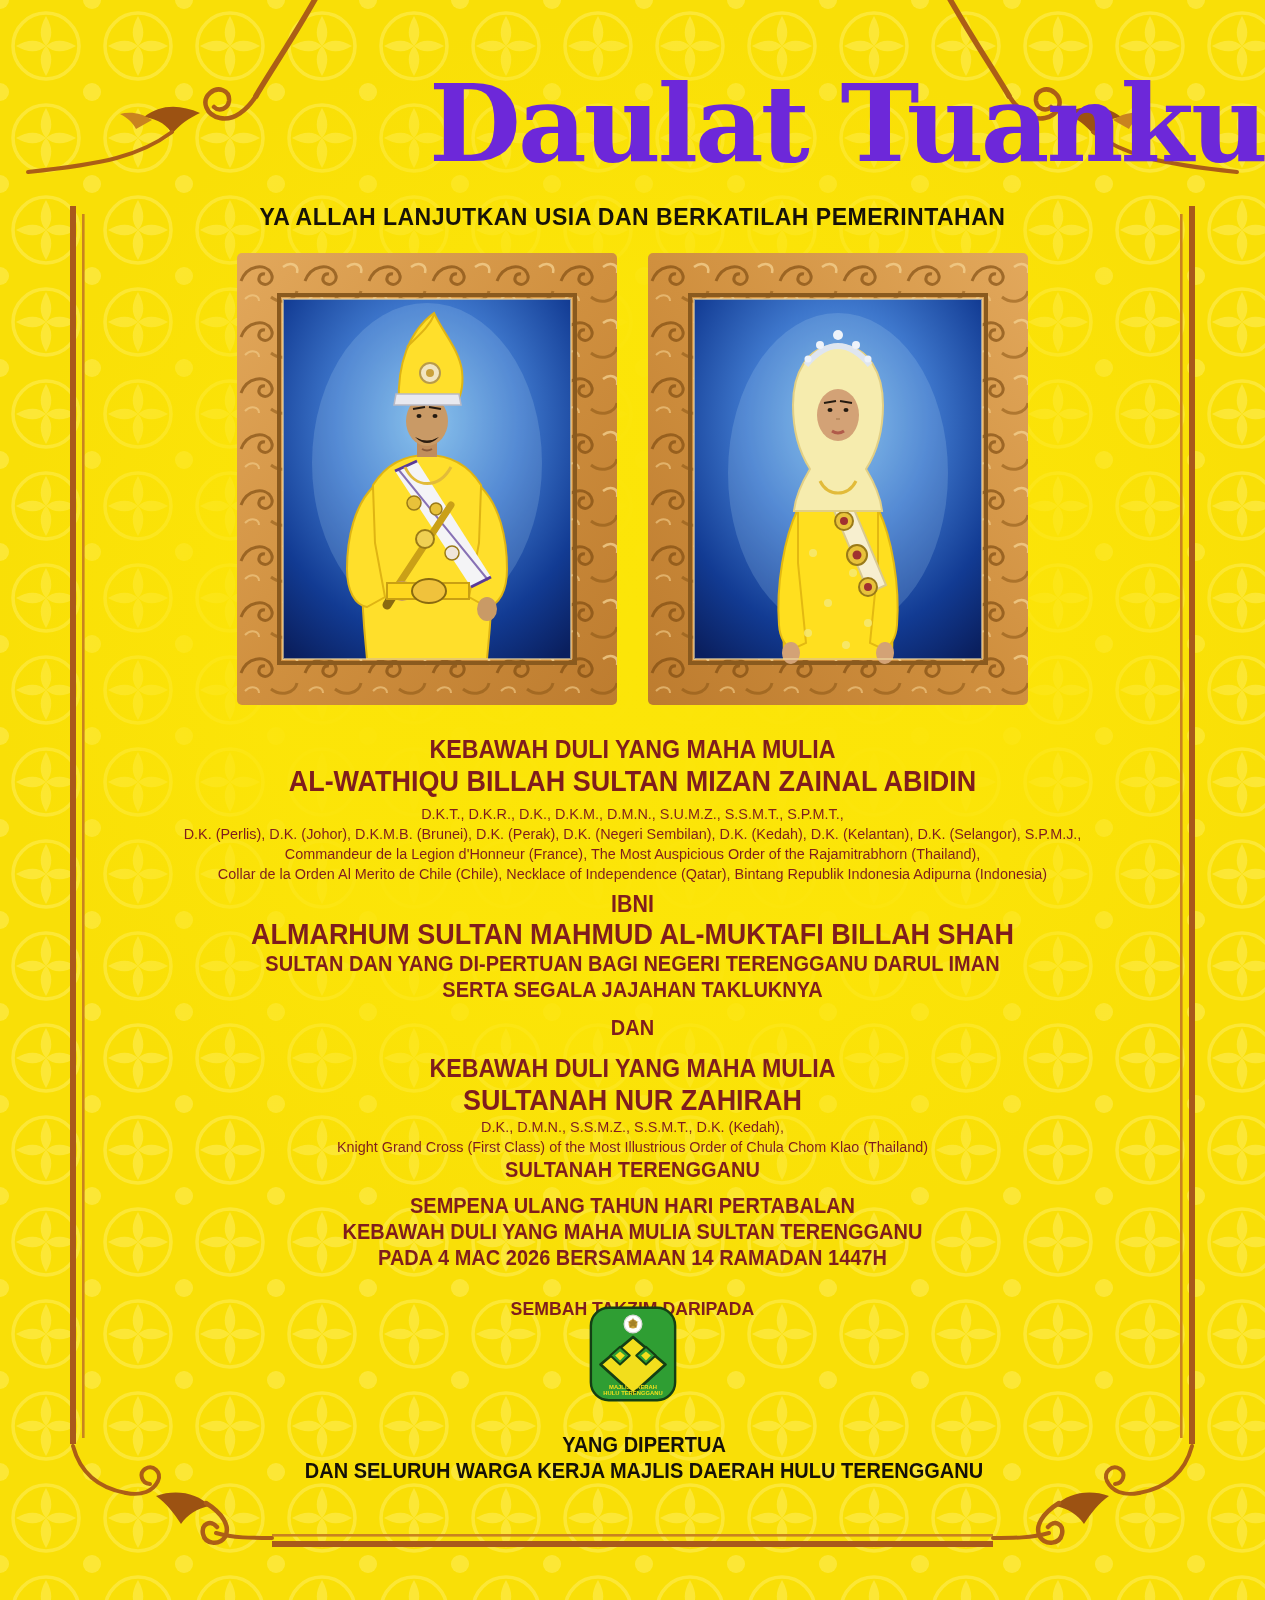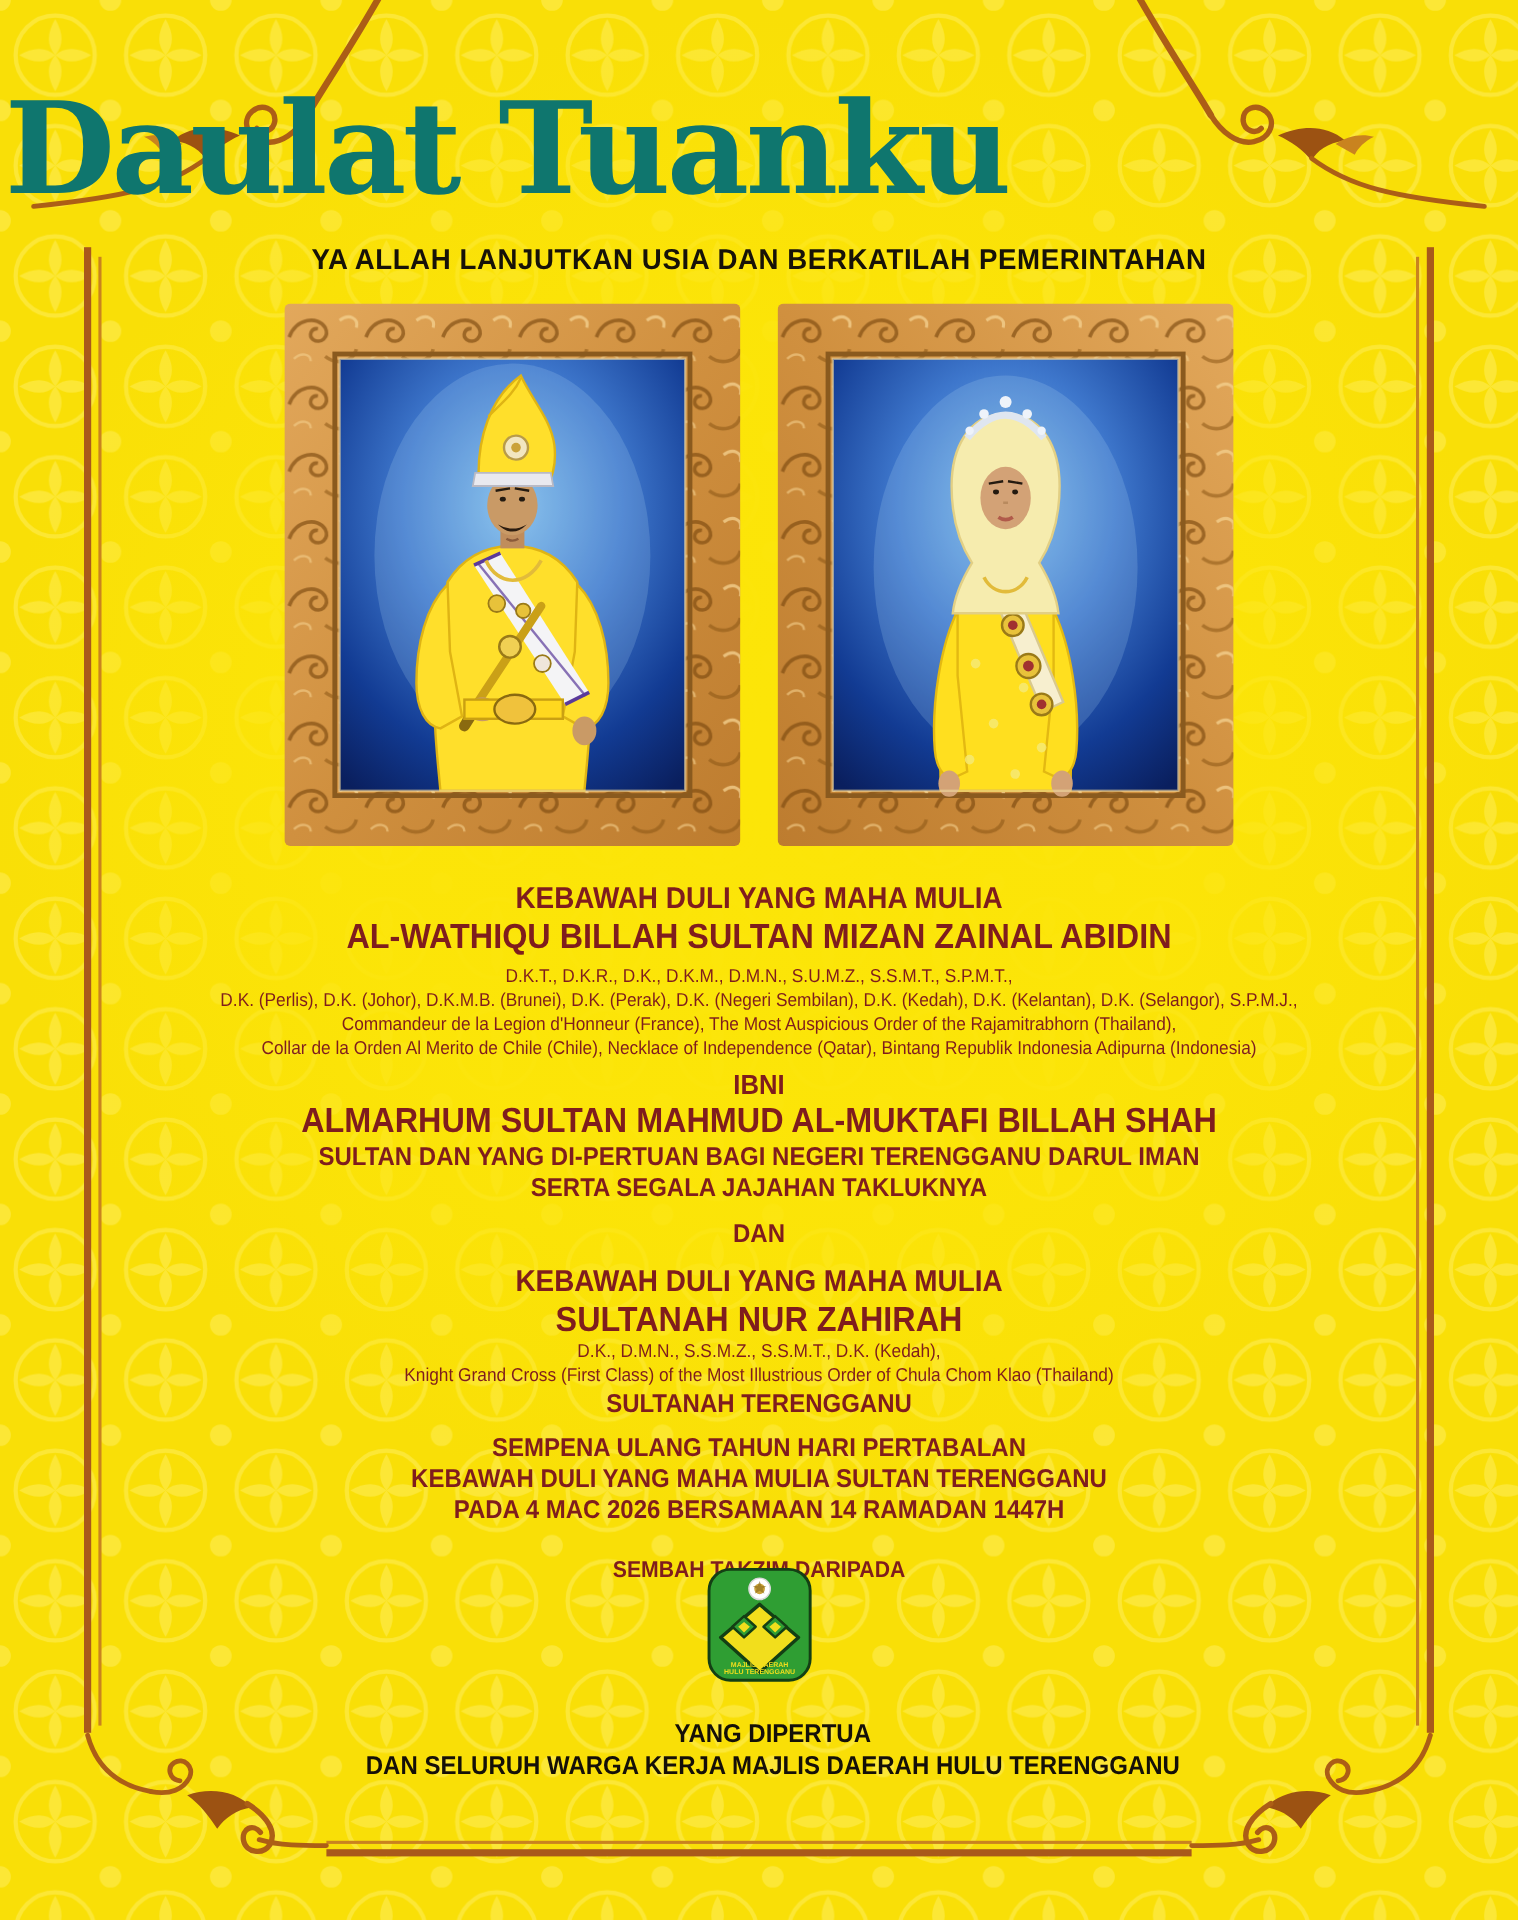--- a/index.html
+++ b/index.html
@@ -8,23 +8,23 @@
     background:#f9df07;
     font-family:"Liberation Sans",sans-serif;
     -webkit-font-smoothing:antialiased;
   }
   .layer{position:absolute;inset:0;pointer-events:none;}
   .glow{
     background:radial-gradient(ellipse 62% 48% at 50% 40%,
       rgba(252,229,8,1) 0%, rgba(252,229,8,.92) 45%, rgba(252,229,8,0) 82%);
   }
   .title{
-    position:absolute;top:66px;left:4px;right:0;text-align:left;
+    position:absolute;top:66px;left:4px;right:0;text-align:right;
     font-family:"DejaVu Serif","Liberation Serif",serif;
-    font-weight:600;font-size:106px;line-height:1.1;color:#0f766e;letter-spacing:-3px;
+    font-weight:600;font-size:106px;line-height:1.1;color:#6d28d9;letter-spacing:-3px;
   }
   .subtitle{
     position:absolute;top:203px;left:0;right:0;text-align:center;
     font-weight:700;font-size:24px;color:#171208;letter-spacing:.5px;
     transform:scaleX(.96);
   }
   .frames{position:absolute;top:253px;left:0;right:0;display:flex;justify-content:center;gap:31px;}
   .textcol{position:absolute;top:734px;left:0;right:0;text-align:center;color:#7f1d1d;}
   .ln{transform:scaleX(.93);transform-origin:50% 50%;white-space:nowrap;}
   .h25{font-weight:700;font-size:25px;line-height:31px;}

